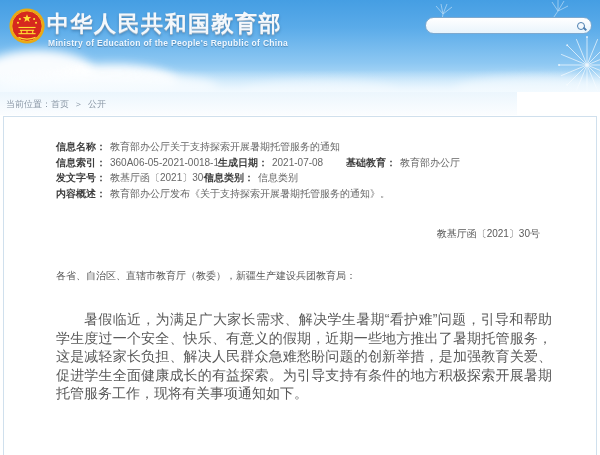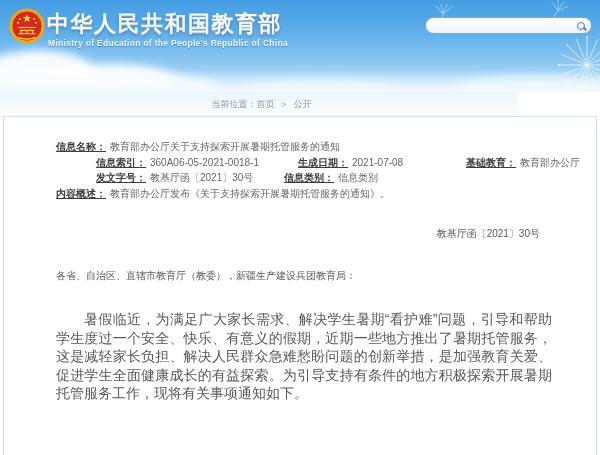--- a/index.html
+++ b/index.html
@@ -52,33 +52,33 @@
   .mag::after { content:""; position:absolute; width:4px; height:1.6px;
          background:#4d7fb0; right:-3.2px; bottom:-1px; transform:rotate(45deg); }
   .dandelion { position:absolute; right:-22px; top:30px; opacity:.85; }
   .seed { position:absolute; opacity:.55; }
   .seed1 { left:430px; top:2px; }
   .seed2 { left:545px; top:-2px; }
   
   .breadcrumb {
     position:absolute; left:0; top:92px; width:517px; height:23px;
     background:linear-gradient(180deg,#ecf6fd,#fbfdff);
-    font-size:9px; color:#8b98a6; padding:6px 0 0 6px;text-align:center;
+    font-size:9px; color:#8b98a6; padding:6px 0 0 6px;
   }
   .breadcrumb a { color:#8b98a6; text-decoration:none; cursor:pointer; }
   .breadcrumb .sep { margin:0 5px; }
   
   .content-box {
     position:absolute; left:3px; top:116px; width:594px; height:400px;
     border:1px solid #d0e0ed; background:#fff; color:#595959;
   }
   .meta { margin:22px 0 0 52px; font-size:10px; line-height:15.5px; color:#666; }
-  .meta b { color:#3d3d3d; font-weight:bold; margin-right:4px;text-decoration:underline; }
+  .meta b { color:#3d3d3d; font-weight:bold; margin-right:4px; }
   .meta-row { white-space:nowrap; }
-  .pair { display:inline-block;margin-left:40px; }
+  .pair { display:inline-block; }
   .w162 { width:162px; } .w136 { width:128px; } .w148 { width:148px; }
   .doc-title {
     margin-top:33px; text-align:center; font-size:12.5px; font-weight:bold;
     color:#333; line-height:19px;
   }
   .doc-number { margin:26px 56px 0 0; text-align:right; font-size:10px; color:#595959; }
   .salutation { margin:27px 44px 0 52px; font-size:10px; line-height:15px;font-family:Liberation Serif, serif; }
   .paragraph {
     margin:27px 44px 0 52px; font-size:14px; line-height:18.6px;
     text-indent:2em; text-align:justify;

